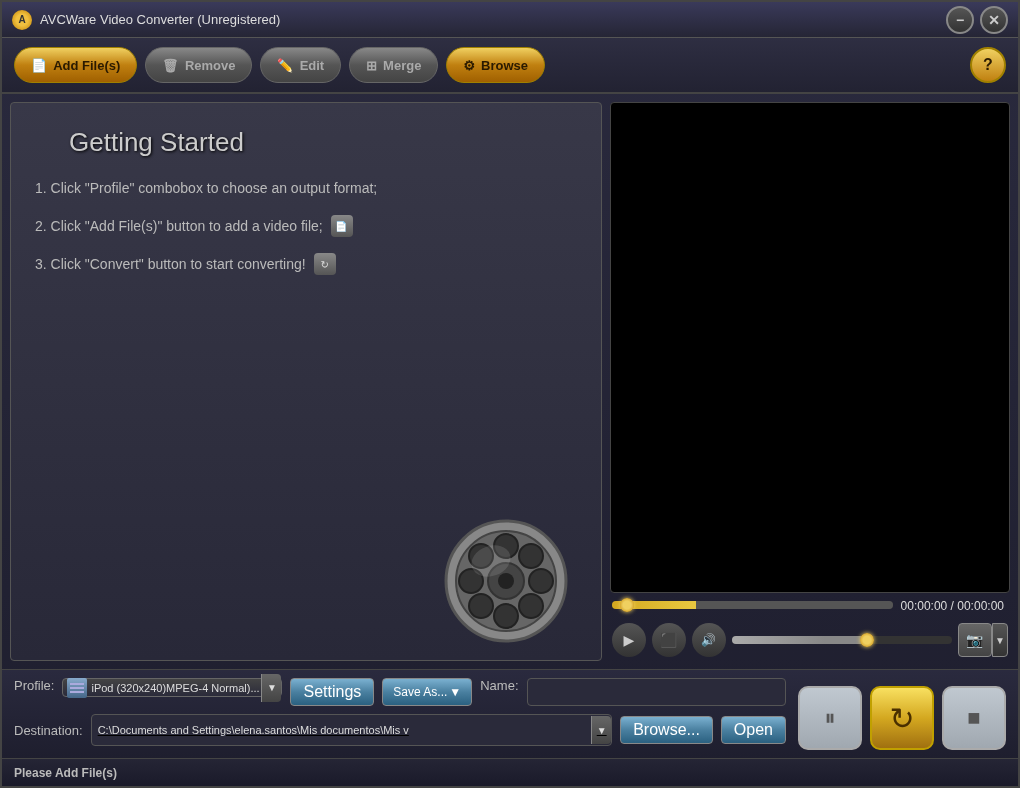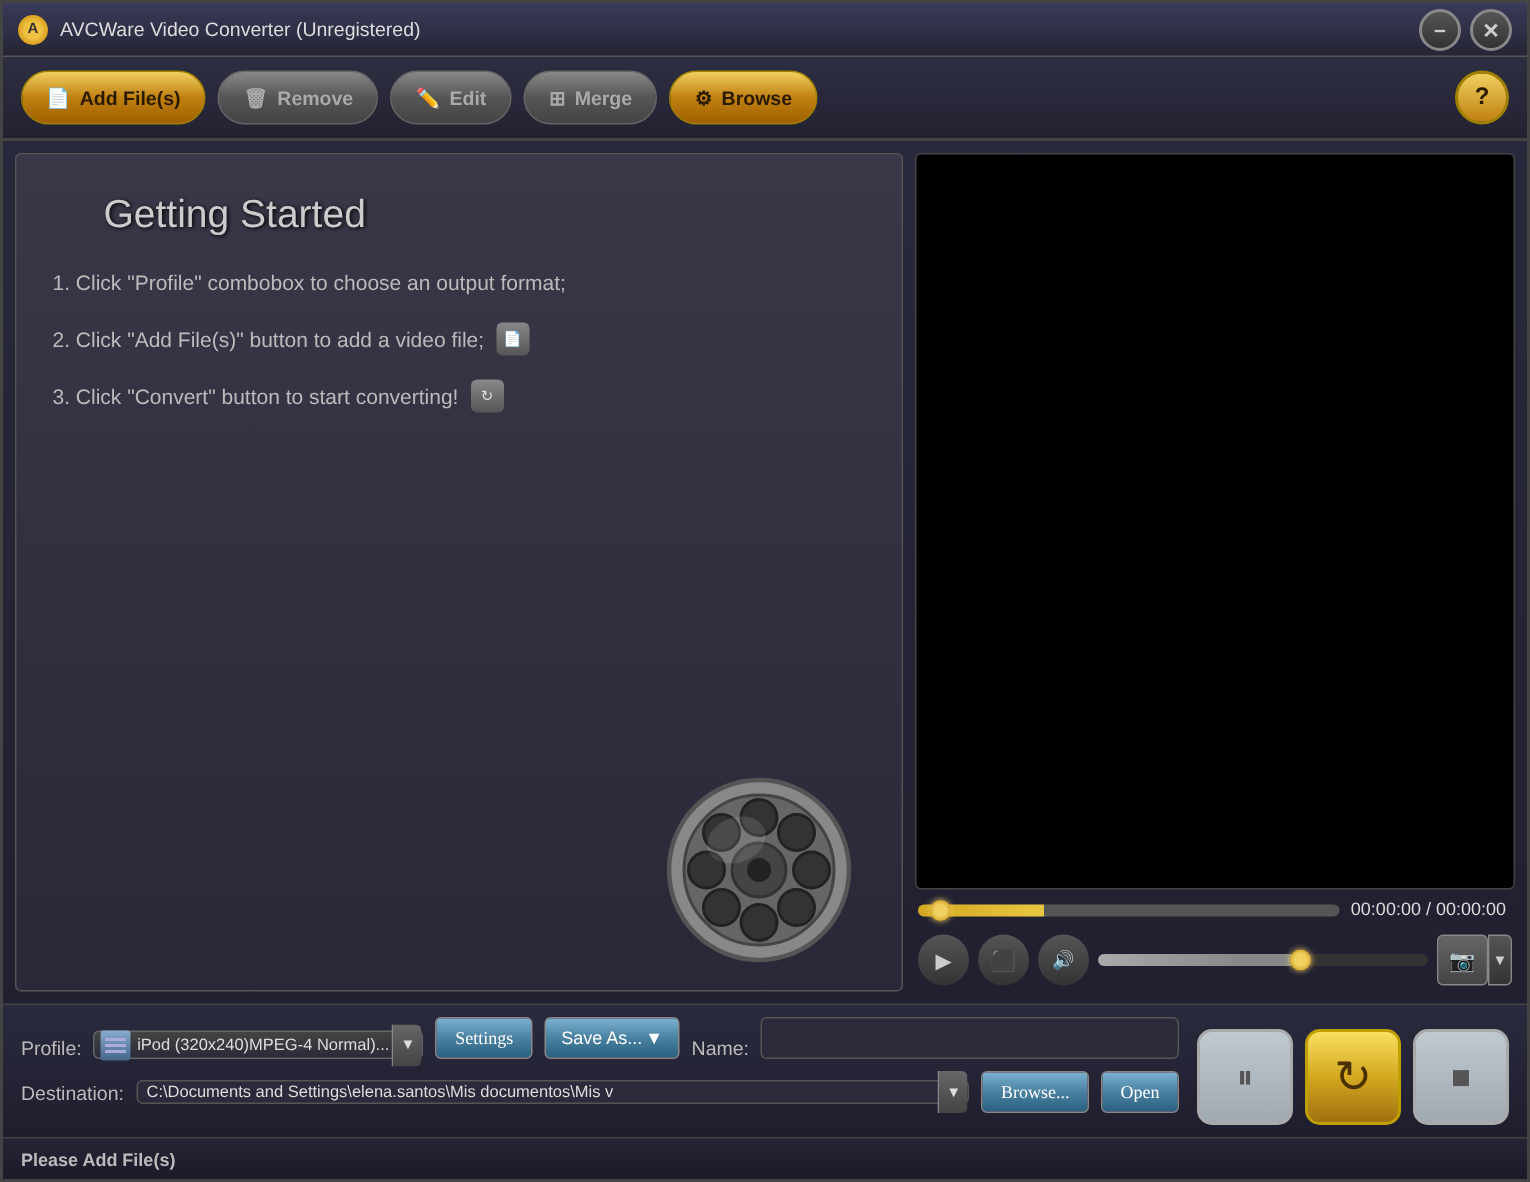--- a/index.html
+++ b/index.html
@@ -284,21 +284,21 @@
       align-items: flex-start;
     }
     .bottom-left {
       flex: 1;
       display: flex;
       flex-direction: column;
       gap: 8px;
     }
     .profile-row {
       display: flex;
-      align-items: flex-end;
+      align-items: flex-start;
       gap: 8px;
     }
     .label-text {
       color: #bbb;
       font-size: 13px;
       white-space: nowrap;
     }
     .profile-select-container {
       display: flex;
       align-items: center;
@@ -342,24 +342,23 @@
       font-size: 10px;
       cursor: pointer;
     }
     .small-btn {
       height: 28px;
       padding: 0 12px;
       border-radius: 4px;
       border: 1px solid #888;
       background: linear-gradient(180deg, #7ab0d0 0%, #4a80a0 50%, #2a6080 100%);
       color: #fff;
-      font-size: 12px;
+      font-size: 16px;
       cursor: pointer;
       white-space: nowrap;
-      font-family: Liberation Serif, serif;
     }
     .save-as-btn {
       height: 28px;
       padding: 0 10px;
       border-radius: 4px;
       border: 1px solid #888;
       background: linear-gradient(180deg, #7ab0d0 0%, #4a80a0 50%, #2a6080 100%);
       color: #fff;
       font-size: 12px;
       cursor: pointer;
@@ -383,21 +382,22 @@
       align-items: center;
       gap: 8px;
     }
     .dest-path-container {
       display: flex;
       flex: 1;
       align-items: center;
       background: #2a2a3a;
       border: 1px solid #555;
       border-radius: 4px;
-      height: 16px;
+      height: 32px;
+      text-decoration: underline;
     }
     .dest-path-text {
       flex: 1;
       color: #ddd;
       font-size: 11px;
       padding: 0 6px;
       overflow: hidden;
       text-overflow: ellipsis;
       white-space: nowrap;
     }
@@ -560,21 +560,21 @@
           <circle cx="40" cy="90" r="12" fill="#333" stroke="#222" stroke-width="2"></circle>
 
           <ellipse cx="50" cy="45" rx="20" ry="15" fill="rgba(255,255,255,0.12)" transform="rotate(-20 50 45)"></ellipse>
         </svg>
       </div>
     </div>
 
     <div class="video-panel">
       <div class="video-preview"></div>
 
-      <div style="display:flex; align-items:flex-end; gap:8px; padding: 2px 2px;">
+      <div style="display:flex; align-items:flex-start; gap:8px; padding: 2px 2px;">
         <div class="video-progress-bar" style="flex:1; position:relative;">
           <div class="video-progress-track"></div>
           <div class="video-progress-thumb"></div>
         </div>
         <span class="video-time">00:00:00 / 00:00:00</span>
       </div>
 
       <div class="video-controls">
         <button class="ctrl-btn">
           <span>▶</span>

